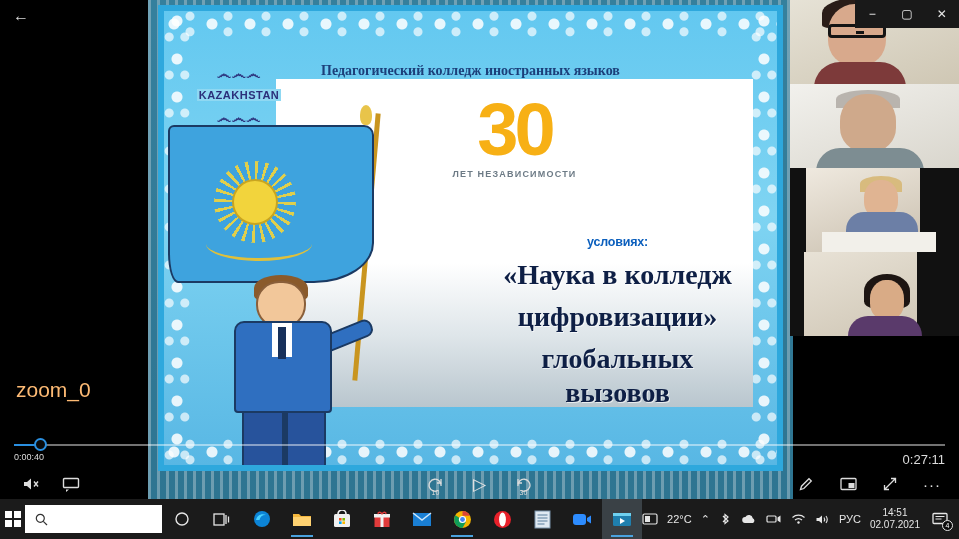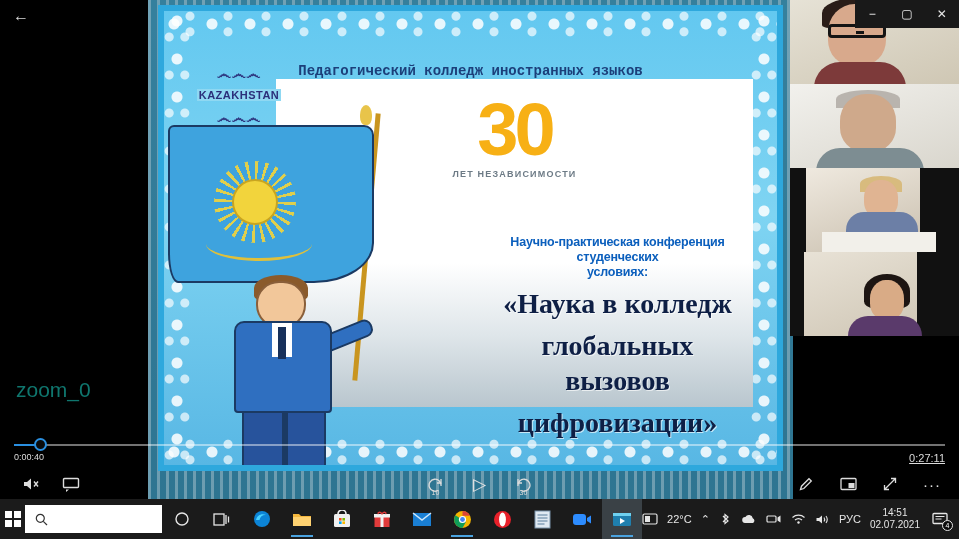--- a/index.html
+++ b/index.html
@@ -62,21 +62,21 @@
     position:absolute; left:34px; top:58px; width:82px; height:52px;
     display:flex; align-items:center; justify-content:center;
     color:#2b2f7a; font-size:11px; font-weight:bold; letter-spacing:.5px;
   }
   .kz-badge .orn-glyph { position:absolute; left:0; right:0; font-size:15px; color:#2b2f7a; text-align:center; }
   .kz-badge .orn-glyph.t { top:-4px; } .kz-badge .orn-glyph.b { bottom:-6px; }
   .kz-badge .kz-text { position:relative; z-index:2; background:#8fd8f2; padding:0 2px; }
 
   .slide-heading {
     position:absolute; left:0; right:0; top:52px; text-align:center;
-    font-family:Liberation Mono, monospace; font-size:14px; color:#1c3f7a; font-weight:600;
+    font-family:Liberation Serif, serif; font-size:14px; color:#1c3f7a; font-weight:600;
   }
 
   .white-card {
     position:absolute; left:112px; top:68px; right:24px; bottom:58px;
     background: linear-gradient(180deg,#ffffff 0%, #ffffff 56%, #dfe6ea 78%, #b9c6ce 100%);
   }
 
   
   .logo30 { position:absolute; left:50%; transform:translateX(-50%); top:16px; width:180px; text-align:center; }
   .logo30 .num { font-family:"Liberation Sans", sans-serif; font-size:74px; font-weight:bold; color:#f7b015; line-height:.95; letter-spacing:-4px; }
@@ -146,21 +146,21 @@
 
   .win-ctrl { position:absolute; right:0; top:0; width:104px; height:28px; background:#191919; display:flex; }
   .win-ctrl div { flex:1; display:flex; align-items:center; justify-content:center; color:#e9e9e9; font-size:12px; }
 
   
   .seek-row { position:absolute; left:0; right:0; top:443px; height:4px; }
   .seek-track { position:absolute; left:14px; right:14px; top:1px; height:2px; background:rgba(255,255,255,.45); }
   .seek-fill { position:absolute; left:14px; top:1px; width:26px; height:2px; background:#2a8fe0; }
   .seek-knob { position:absolute; left:34px; top:-5px; width:13px; height:13px; border-radius:50%; border:2px solid #2a8fe0; background:#0b0b0b; }
   .t-left { position:absolute; left:14px; top:452px; font-size:9px; color:#dcdcdc; }
-  .t-right { position:absolute; right:14px; top:452px; font-size:11px; color:#dcdcdc;text-decoration:underline; }
+  .t-right { position:absolute; right:14px; top:452px; font-size:13px; color:#dcdcdc; }
 
   .ctrl { position:absolute; top:470px; height:28px; display:flex; align-items:center; gap:18px; color:#e2e2e2; }
   .ctrl-left { left:20px; }
   .ctrl-center { left:50%; transform:translateX(-50%); gap:22px; }
   .ctrl-right { right:16px; gap:20px; }
   .ic { width:22px; height:22px; display:flex; align-items:center; justify-content:center; font-size:14px; }
   .skip { position:relative; font-size:13px; }
   .skip .n { position:absolute; left:0; right:0; bottom:-1px; text-align:center; font-size:7px; }
 
   
@@ -225,25 +225,24 @@
             <div class="boy-hair"></div>
             <div class="boy-head"></div>
             <div class="boy-body"></div>
             <div class="boy-shirt"></div>
             <div class="boy-tie"></div>
             <div class="boy-legs"></div>
 
           </div>
 
           <div class="title-block">
-            <div class="conf-line">Научно-практическая конференция студенческих</div>
             <div class="conf-line">условиях:</div>
             <div class="main-title">«Наука в колледж</div>
+            <div class="main-title">цифровизации»</div>
             <div class="main-title">глобальных вызовов</div>
-            <div class="main-title">цифровизации»</div>
           </div>
 
         </div>
       </div>
     </div>
 
     <div class="participants">
       <div class="tile tile-1">
         <div class="p1-hair"></div>
         <div class="face p1-face"></div>
@@ -271,21 +270,21 @@
         </div>
       </div>
     </div>
 
     <div class="win-ctrl">
       <div>−</div>
       <div>▢</div>
       <div>✕</div>
     </div>
 
-    <div style="position:absolute;left:16px;top:378px;font-size:21px;color:#0f766e;">zoom_0</div>
+    <div style="position:absolute;left:16px;top:378px;font-size:21px;color:#fdba74;">zoom_0</div>
 
     <div class="seek-row">
       <div class="seek-track"></div>
       <div class="seek-fill"></div>
       <div class="seek-knob"></div>
     </div>
     <div class="t-left">0:00:40</div>
     <div class="t-right">0:27:11</div>
 
     <div class="ctrl ctrl-left">

